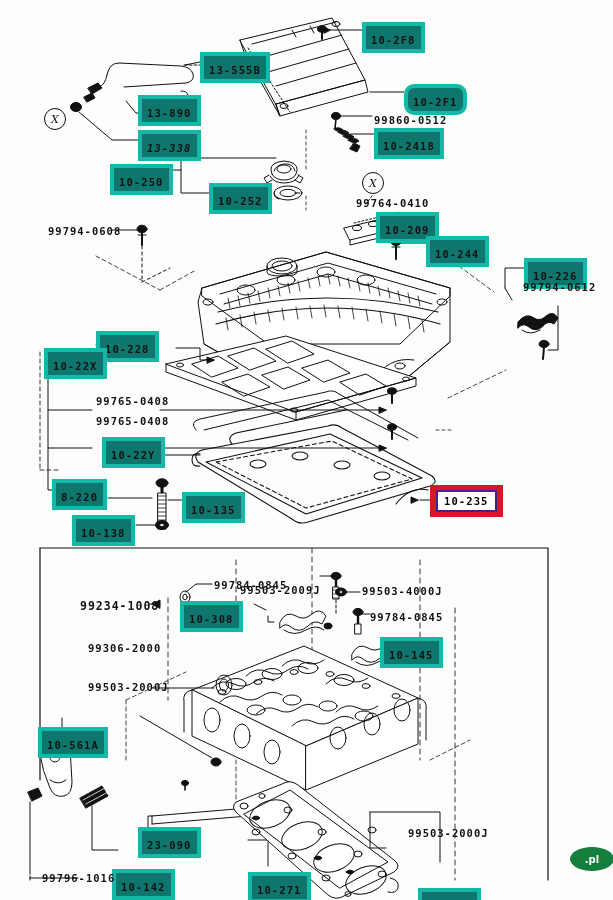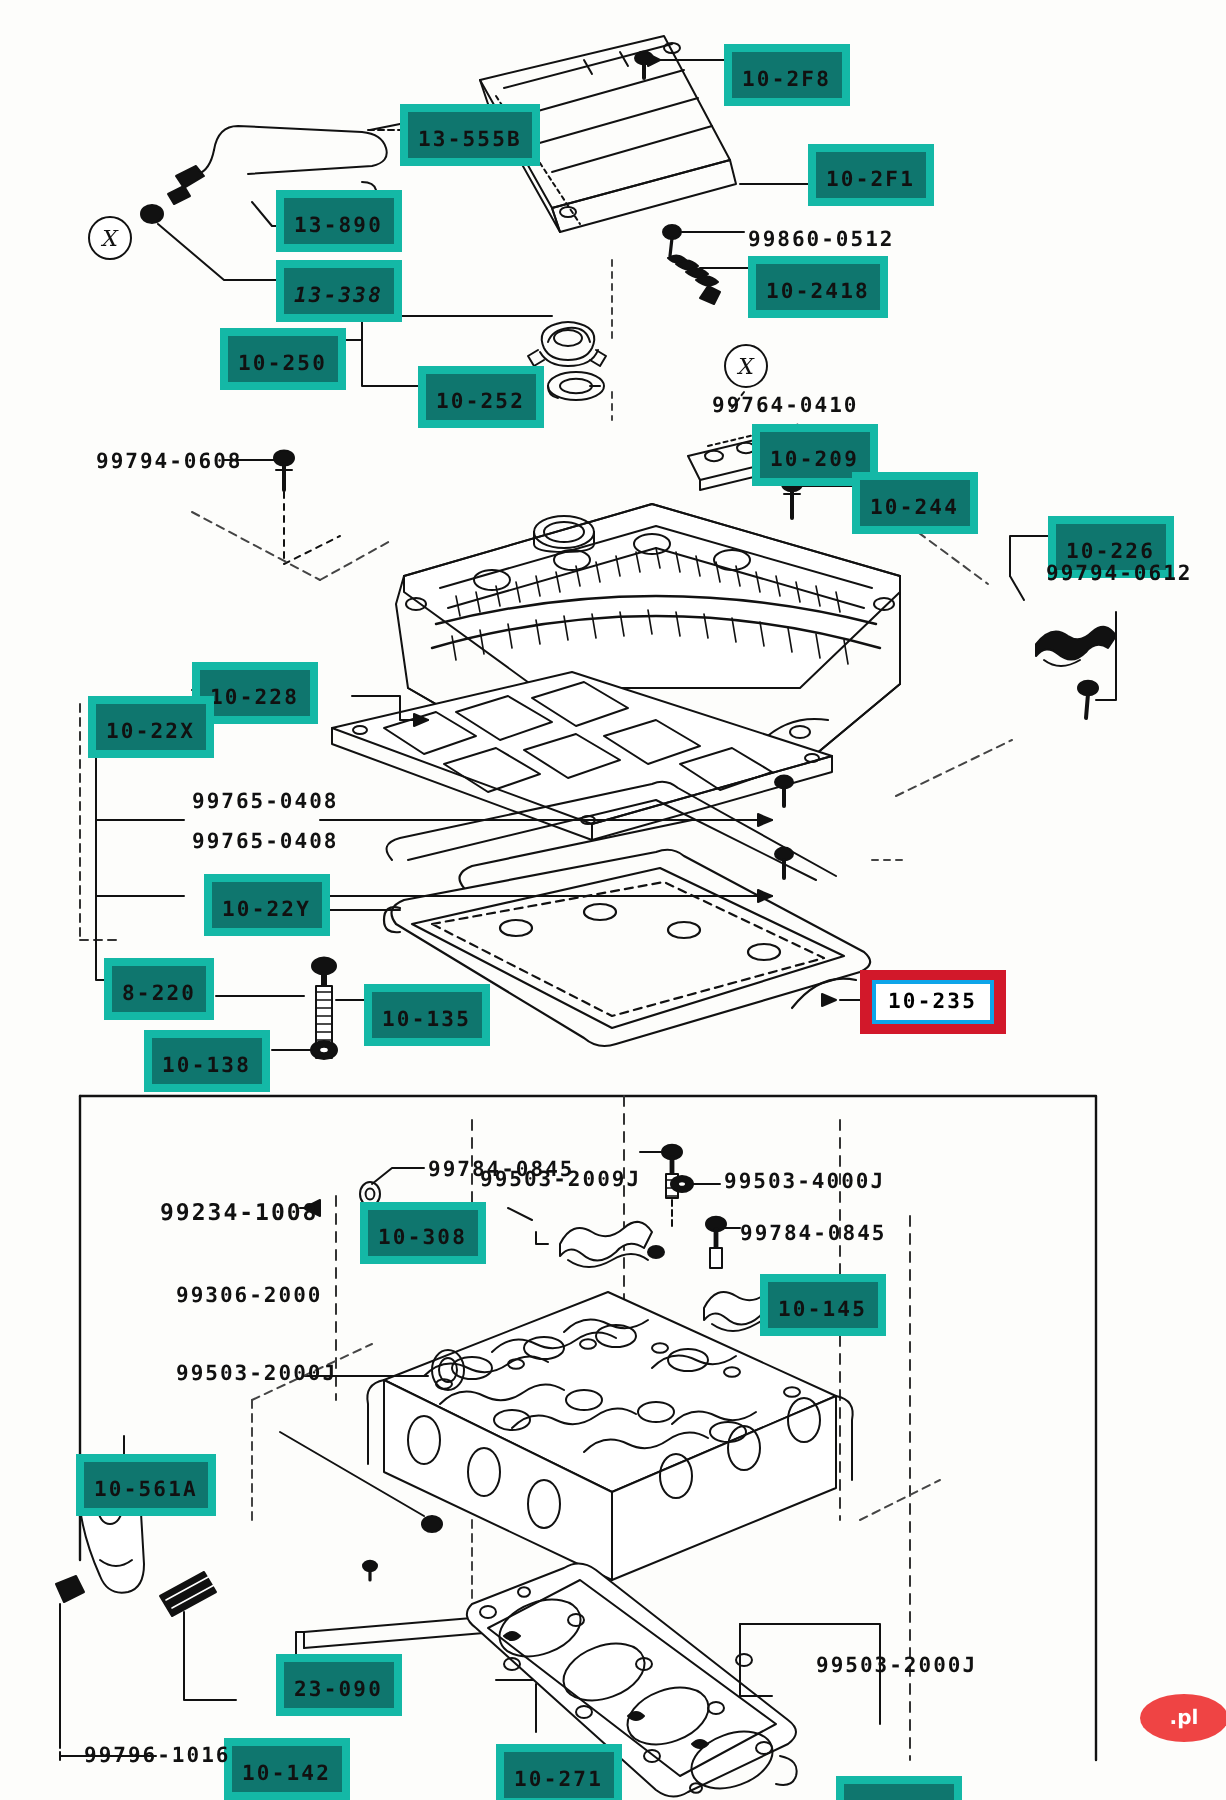--- a/index.html
+++ b/index.html
@@ -32,21 +32,21 @@
     text-align:center;
   }
   
   .redbox{
     position:absolute;
     background:#d2182a;
     padding:5px 6px;
     box-sizing:border-box;
   }
   .redbox .inner{
-    border:2px solid #0ea5e9;
+    border:2px solid #4c1d95;
     background:#fff;
     font-family:"DejaVu Sans Mono", monospace;
     font-size:10.5px;
     font-weight:700;
     letter-spacing:1.1px;
     padding:3px 6px;
     text-align:center;
     white-space:nowrap;
   }
   
@@ -77,21 +77,21 @@
     font-family:"DejaVu Sans", sans-serif;
     font-size:25px;font-weight:700;font-style:italic;
     color:rgba(150,150,150,.55);
     letter-spacing:-.5px;
     white-space:nowrap;
     user-select:none;
   }
   #wmdot{
     position:absolute;left:570px;top:847px;
     width:44px;height:24px;border-radius:50%;
-    background:#ef4444;color:#fff;
+    background:#15803d;color:#fff;
     font-family:"DejaVu Sans",sans-serif;font-size:10px;font-weight:700;
     display:flex;align-items:center;justify-content:center;
   }
 </style>
 </head>
 <body>
 
 <div id="sheet">
 
   <svg id="art" viewBox="0 0 613 900" xmlns="http://www.w3.org/2000/svg">
@@ -540,21 +540,21 @@
   <div class="pn" style="left:138px; top:95px;">13-890</div>
 
   <div class="pn" style="left:138px; top:130px;font-style:italic;">13-338</div>
 
   <div class="pn" style="left:110px; top:164px;">10-250</div>
 
   <div class="pn" style="left:209px; top:183px;">10-252</div>
 
   <div class="pn" style="left:362px; top:22px;">10-2F8</div>
 
-  <div class="pn" style="left:404px; top:72px;">10-2F1</div>
+  <div class="pn" style="left:404px; top:84px;border-radius:10px;">10-2F1</div>
 
   <div class="pn" style="left:374px; top:128px;">10-2418</div>
 
   <div class="pn" style="left:376px; top:212px;">10-209</div>
 
   <div class="pn" style="left:426px; top:236px;">10-244</div>
 
   <div class="pn" style="left:524px; top:258px;">10-226</div>
 
   <div class="pn" style="left:96px; top:331px;">10-228</div>

